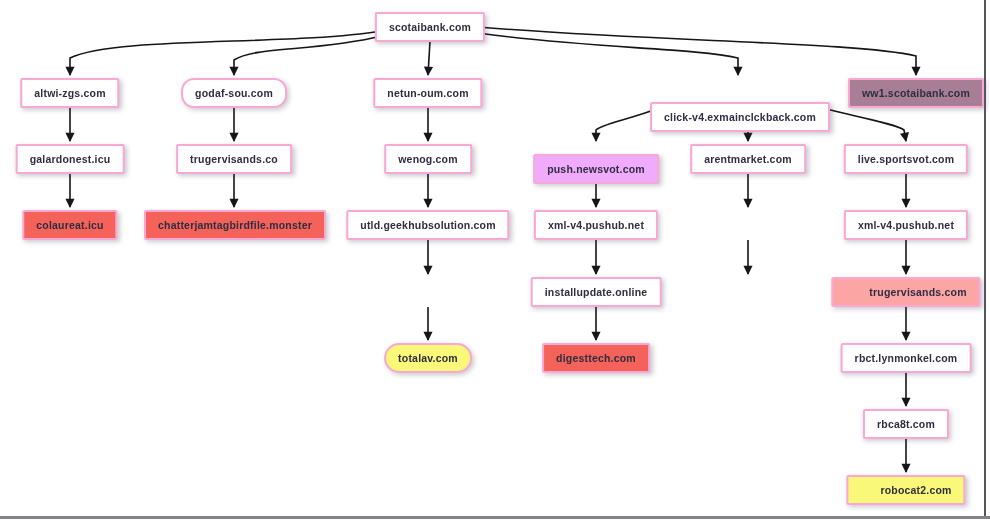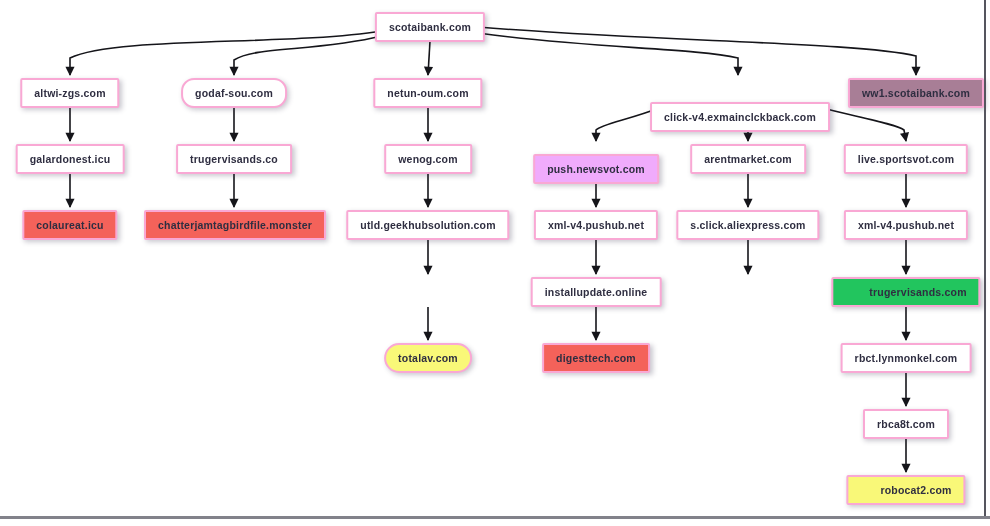--- a/index.html
+++ b/index.html
@@ -78,25 +78,24 @@
   <div class="node" style="left: 428px; top: 343px; background: rgb(249, 248, 120); border-radius: 15px;">totalav.com</div>
 
   <div class="node" style="left: 740px; top: 78px; background: rgb(255, 255, 255); margin-top: 24px;">click-v4.exmainclckback.com</div>
 
   <div class="node" style="left: 596px; top: 154px; background: #f0abfc;">push.newsvot.com</div>
   <div class="node" style="left: 596px; top: 210px; background: rgb(255, 255, 255);">xml-v4.pushub.net</div>
   <div class="node" style="left: 596px; top: 277px; background: rgb(255, 255, 255);">installupdate.online</div>
   <div class="node" style="left: 596px; top: 343px; background: rgb(244, 98, 90);">digesttech.com</div>
 
   <div class="node" style="left: 748px; top: 144px; background: rgb(255, 255, 255);">arentmarket.com</div>
-  <div class="node" style="left: 748px; top: 210px; background: rgb(255, 255, 255);">s.click.aliexpress.com</div>
 
   <div class="node" style="left: 906px; top: 144px; background: rgb(255, 255, 255);">live.sportsvot.com</div>
   <div class="node" style="left: 906px; top: 210px; background: rgb(255, 255, 255);">xml-v4.pushub.net</div>
-  <div class="node" style="left: 906px; top: 277px; background: #22c55e; padding-left: 36px;">trugervisands.com</div>
+  <div class="node" style="left: 906px; top: 277px; background: #fca5a5; padding-left: 36px;">trugervisands.com</div>
   <div class="node" style="left: 906px; top: 343px; background: rgb(255, 255, 255);">rbct.lynmonkel.com</div>
   <div class="node" style="left: 906px; top: 409px; background: rgb(255, 255, 255);">rbca8t.com</div>
   <div class="node" style="left: 906px; top: 475px; background: rgb(249, 248, 120); padding-left: 32px;">robocat2.com</div>
 
   <div class="node" style="left: 916px; top: 78px; background: rgb(168, 126, 150);">ww1.scotaibank.com</div>
 
   <div class="frame-right"></div>
   <div class="frame-bottom"></div>
 </div>
 

